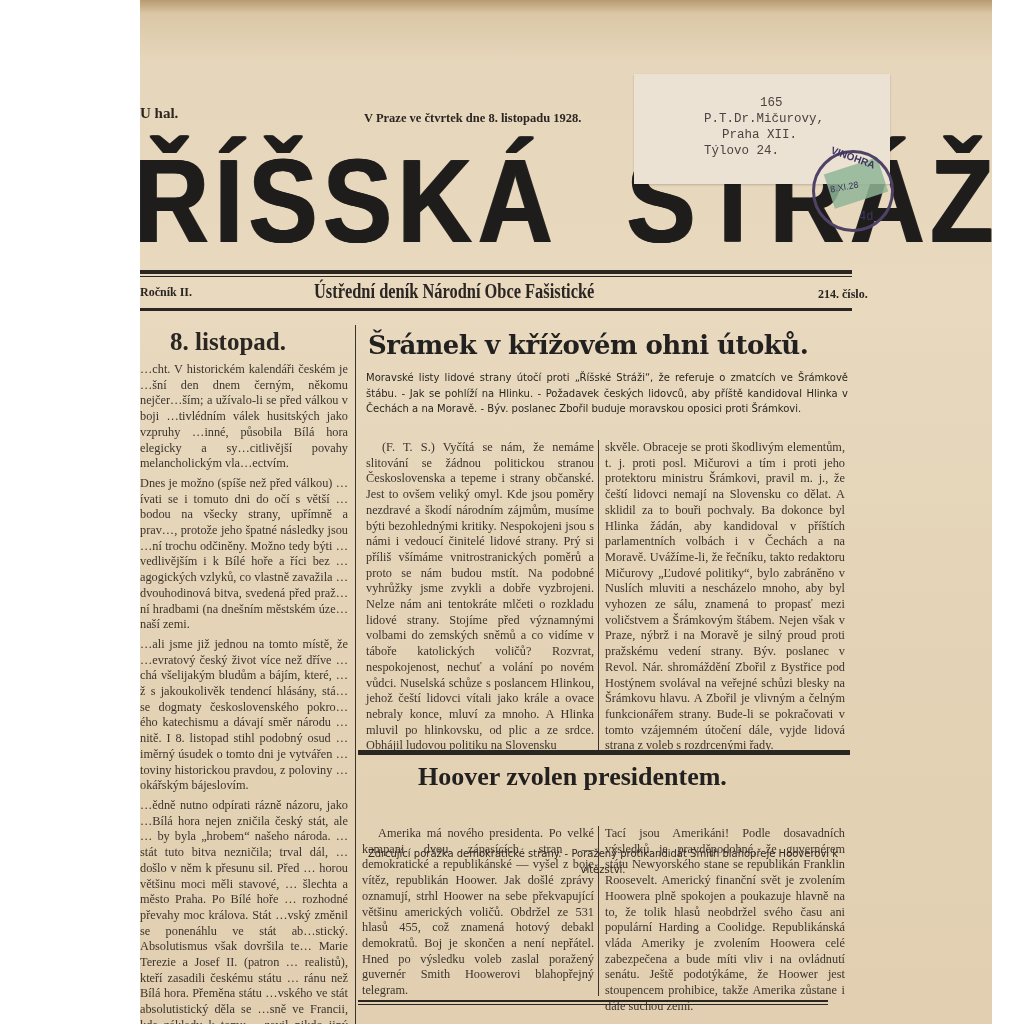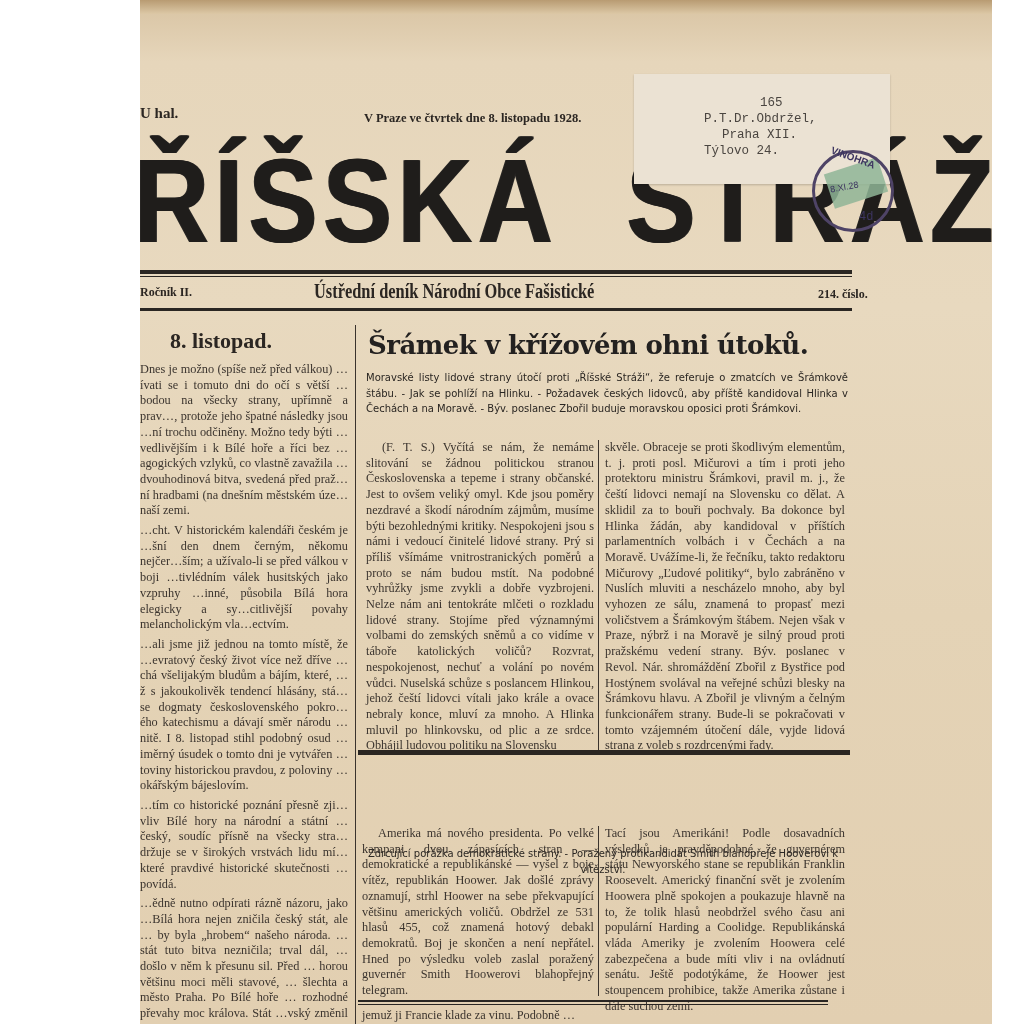--- a/index.html
+++ b/index.html
@@ -39,21 +39,21 @@
   .stamp-text { position:absolute; left:690px; top:152px; font-size:10px; font-weight:bold; color:#3d3560; font-family:"Liberation Sans",sans-serif; transform:rotate(20deg); }
   .stamp-date { position:absolute; left:690px; top:182px; font-size:9px; color:#3d3560; font-family:"Liberation Sans",sans-serif; transform:rotate(-10deg);}
   .stamp-num { position:absolute; left:719px; top:210px; font-size:12px; color:#3d3560; font-family:Liberation Mono, monospace;}
   .rule { position:absolute; background:#2a2622; }
   .rocnik { position:absolute; left:0; top:285px; font-size:12px; font-weight:bold; }
   .subtitle { position:absolute; left:174px; top:280px; font-size:20px; font-weight:bold; transform:scaleX(.82); transform-origin:left; white-space:nowrap; }
   .cislo { position:absolute; left:646px; top:287px; font-size:12px; font-weight:bold;margin-left:32px; }
   .col { position:absolute; font-size:12.3px; line-height:15.7px; text-align:justify; color:#3b342e; }
   .col p { margin:0; text-indent:0; }
   .col p + p { margin-top:4px; }
-  .h-left { position:absolute; left:30px; top:328px; font-size:22px; font-weight:bold; }
+  .h-left { position:absolute; left:30px; top:328px; font-size:25px; font-weight:bold; }
   .h-sramek {
     position:absolute; left:228px; top:330px; font-size:26px; font-weight:900; 
     font-family:"DejaVu Serif",serif; letter-spacing:-0.5px; white-space:nowrap; color:#232120;
   }
   .deck {
     position:absolute; font-family:"DejaVu Sans","Liberation Sans",sans-serif; font-weight:normal;
     font-size:10px; line-height:15.5px; color:#2a2622; text-align:justify;
   }
   .h-hoover { position:absolute; left:278px; top:762px; font-size:26px; font-weight:bold; white-space:nowrap; color:#232120; }
   .vline { position:absolute; width:1px; background:#3a332d; }
@@ -65,68 +65,67 @@
 
   <div class="price">U hal.</div>
   <div class="dateline">V Praze ve čtvrtek dne 8. listopadu 1928.</div>
 
   <div class="masthead">
     <span>ŘÍŠSKÁ</span>&nbsp;&nbsp;<span>STRÁŽ</span>
   </div>
 
   <div class="label-card">
     <span class="l" style="left:126px;top:22px;">165</span>
-    <span class="l" style="left:70px;top:38px;">P.T.Dr.Obdržel,</span>
+    <span class="l" style="left:70px;top:38px;">P.T.Dr.Mičurovy,</span>
     <span class="l" style="left:88px;top:54px;">Praha XII.</span>
     <span class="l" style="left:70px;top:70px;">Týlovo 24.</span>
   </div>
 
   <div class="stamp-green"></div>
   <div class="stamp"></div>
   <div class="stamp-text">VINOHRA</div>
   <div class="stamp-date">8.XI.28</div>
   <div class="stamp-num">4d</div>
 
   <div class="rule" style="left:0;top:270px;width:712px;height:4px;"></div>
   <div class="rule" style="left:0;top:276px;width:712px;height:1px;"></div>
   <div class="rocnik">Ročník II.</div>
   <div class="subtitle">Ústřední deník Národní Obce Fašistické</div>
   <div class="cislo">214. číslo.</div>
   <div class="rule" style="left:0;top:308px;width:712px;height:3px;"></div>
 
   <div class="h-left">8. listopad.</div>
   <div class="col" style="left:0;top:362px;width:208px;">
+    <p>…cht. V historickém kalendáři českém je …šní den dnem černým, někomu nejčer…ším; a užívalo-li se před válkou v boji …tivlédním válek husitských jako vzpruhy …inné, působila Bílá hora elegicky a sy…citlivější povahy melancholickým vla…ectvím.</p>
     <p>Dnes je možno (spíše než před válkou) …ívati se i tomuto dni do očí s větší …bodou na všecky strany, upřímně a prav…, protože jeho špatné následky jsou …ní trochu odčiněny. Možno tedy býti …vedlivějším i k Bílé hoře a říci bez …agogických vzlyků, co vlastně zavažila …dvouhodinová bitva, svedená před praž…ní hradbami (na dnešním městském úze…naší zemi.</p>
-    <p>…cht. V historickém kalendáři českém je …šní den dnem černým, někomu nejčer…ším; a užívalo-li se před válkou v boji …tivlédním válek husitských jako vzpruhy …inné, působila Bílá hora elegicky a sy…citlivější povahy melancholickým vla…ectvím.</p>
     <p>…ali jsme již jednou na tomto místě, že …evratový český život více než dříve …chá všelijakým bludům a bájím, které, …ž s jakoukolivěk tendencí hlásány, stá… se dogmaty československého pokro…ého katechismu a dávají směr národu …nitě. I 8. listopad stihl podobný osud …iměrný úsudek o tomto dni je vytvářen …toviny historickou pravdou, z poloviny …okářským bájeslovím.</p>
-    <p>…tím co historické poznání přesně zji… vliv Bílé hory na národní a státní … český, soudíc přísně na všecky stra…držuje se v širokých vrstvách lidu mí… které pravdivé historické skutečnosti …povídá.</p>
     <p>…ědně nutno odpírati rázně názoru, jako …Bílá hora nejen zničila český stát, ale … by byla „hrobem“ našeho národa. … stát tuto bitva nezničila; trval dál, … došlo v něm k přesunu sil. Před … horou většinu moci měli stavové, … šlechta a město Praha. Po Bílé hoře … rozhodné převahy moc králova. Stát …vský změnil se ponenáhlu ve stát ab…stický. Absolutismus však dovršila te… Marie Terezie a Josef II. (patron … realistů), kteří zasadili českému státu … ránu než Bílá hora. Přeměna státu …vského ve stát absolutistický děla se …sně ve Francii, kde základy k tomu …zavil nikdo jiný než velký Richelieu. … 18. století vůbec znamená v Evropě …mezi stavovstvím a absolutismem; ten… dopadne…</p>
   </div>
 
   <div class="vline" style="left:215px;top:325px;height:700px;"></div>
 
   <div class="h-sramek">Šrámek v křížovém ohni útoků.</div>
   <div class="deck" style="left:226px;top:370px;width:482px;">Moravské listy lidové strany útočí proti „Říšské Stráži“, že referuje o zmatcích ve Šrámkově štábu. - Jak se pohlíží na Hlinku. - Požadavek českých lidovců, aby příště kandidoval Hlinka v Čechách a na Moravě. - Býv. poslanec Zbořil buduje moravskou oposici proti Šrámkovi.</div>
 
   <div class="col" style="left:226px;top:440px;width:228px;">
     <p style="text-indent:16px;">(F. T. S.) Vyčítá se nám, že nemáme slitování se žádnou politickou stranou Československa a tepeme i strany občanské. Jest to ovšem veliký omyl. Kde jsou poměry nezdravé a škodí národním zájmům, musíme býti bezohlednými kritiky. Nespokojeni jsou s námi i vedoucí činitelé lidové strany. Prý si příliš všímáme vnitrostranických poměrů a proto se nám budou mstít. Na podobné vyhrůžky jsme zvykli a dobře vyzbrojeni. Nelze nám ani tentokráte mlčeti o rozkladu lidové strany. Stojíme před významnými volbami do zemských sněmů a co vidíme v táboře katolických voličů? Rozvrat, nespokojenost, nechuť a volání po novém vůdci. Nuselská schůze s poslancem Hlinkou, jehož čeští lidovci vítali jako krále a ovace nebraly konce, mluví za mnoho. A Hlinka mluvil po hlinkovsku, od plic a ze srdce. Obhájil ludovou politiku na Slovensku</p>
   </div>
   <div class="vline" style="left:458px;top:440px;height:310px;"></div>
   <div class="col" style="left:465px;top:440px;width:240px;">
     <p>skvěle. Obraceje se proti škodlivým elementům, t. j. proti posl. Mičurovi a tím i proti jeho protektoru ministru Šrámkovi, pravil m. j., že čeští lidovci nemají na Slovensku co dělat. A sklidil za to bouři pochvaly. Ba dokonce byl Hlinka žádán, aby kandidoval v příštích parlamentních volbách i v Čechách a na Moravě. Uvážíme-li, že řečníku, takto redaktoru Mičurovy „Ľudové politiky“, bylo zabráněno v Nuslích mluviti a nescházelo mnoho, aby byl vyhozen ze sálu, znamená to propasť mezi voličstvem a Šrámkovým štábem. Nejen však v Praze, nýbrž i na Moravě je silný proud proti pražskému vedení strany. Býv. poslanec v Revol. Nár. shromáždění Zbořil z Bystřice pod Hostýnem svolával na veřejné schůzi blesky na Šrámkovu hlavu. A Zbořil je vlivným a čelným funkcionářem strany. Bude-li se pokračovati v tomto vzájemném útočení dále, vyjde lidová strana z voleb s rozdrcenými řady.</p>
   </div>
 
   <div class="rule" style="left:218px;top:750px;width:492px;height:5px;"></div>
 
+  <div class="h-hoover">Hoover zvolen presidentem.</div>
   <div class="deck" style="left:216px;top:798px;width:494px;text-align:center;margin-top:48px;">Zdrcující porážka demokratické strany. - Poražený protikandidát Smith blahopřeje Hooverovi k vítězství.</div>
 
   <div class="col" style="left:222px;top:826px;width:232px;">
     <p style="text-indent:16px;">Amerika má nového presidenta. Po velké kampani dvou zápasících stran — demokratické a republikánské — vyšel z boje vítěz, republikán Hoower. Jak došlé zprávy oznamují, strhl Hoower na sebe překvapující většinu amerických voličů. Obdržel ze 531 hlasů 455, což znamená hotový debakl demokratů. Boj je skončen a není nepřátel. Hned po výsledku voleb zaslal poražený guvernér Smith Hoowerovi blahopřejný telegram.</p>
   </div>
   <div class="vline" style="left:458px;top:826px;height:170px;"></div>
   <div class="col" style="left:465px;top:826px;width:240px;">
     <p>Tací jsou Amerikáni! Podle dosavadních výsledků je pravděpodobné, že guvernérem státu Newyorského stane se republikán Franklin Roosevelt. Americký finanční svět je zvolením Hoowera plně spokojen a poukazuje hlavně na to, že tolik hlasů neobdržel svého času ani populární Harding a Coolidge. Republikánská vláda Ameriky je zvolením Hoowera celé zabezpečena a bude míti vliv i na ovládnutí senátu. Ještě podotýkáme, že Hoower jest stoupencem prohibice, takže Amerika zůstane i dále suchou zemí.</p>
   </div>
 
   <div class="rule" style="left:218px;top:1000px;width:470px;height:2px;"></div>
   <div class="rule" style="left:218px;top:1004px;width:470px;height:1px;"></div>
-  <div class="col" style="left:222px;top:1008px;width:470px;white-space:nowrap;">jemuž ji Francie klade za vinu. Podobně …</div>
 </div>
 
 </body></html>

